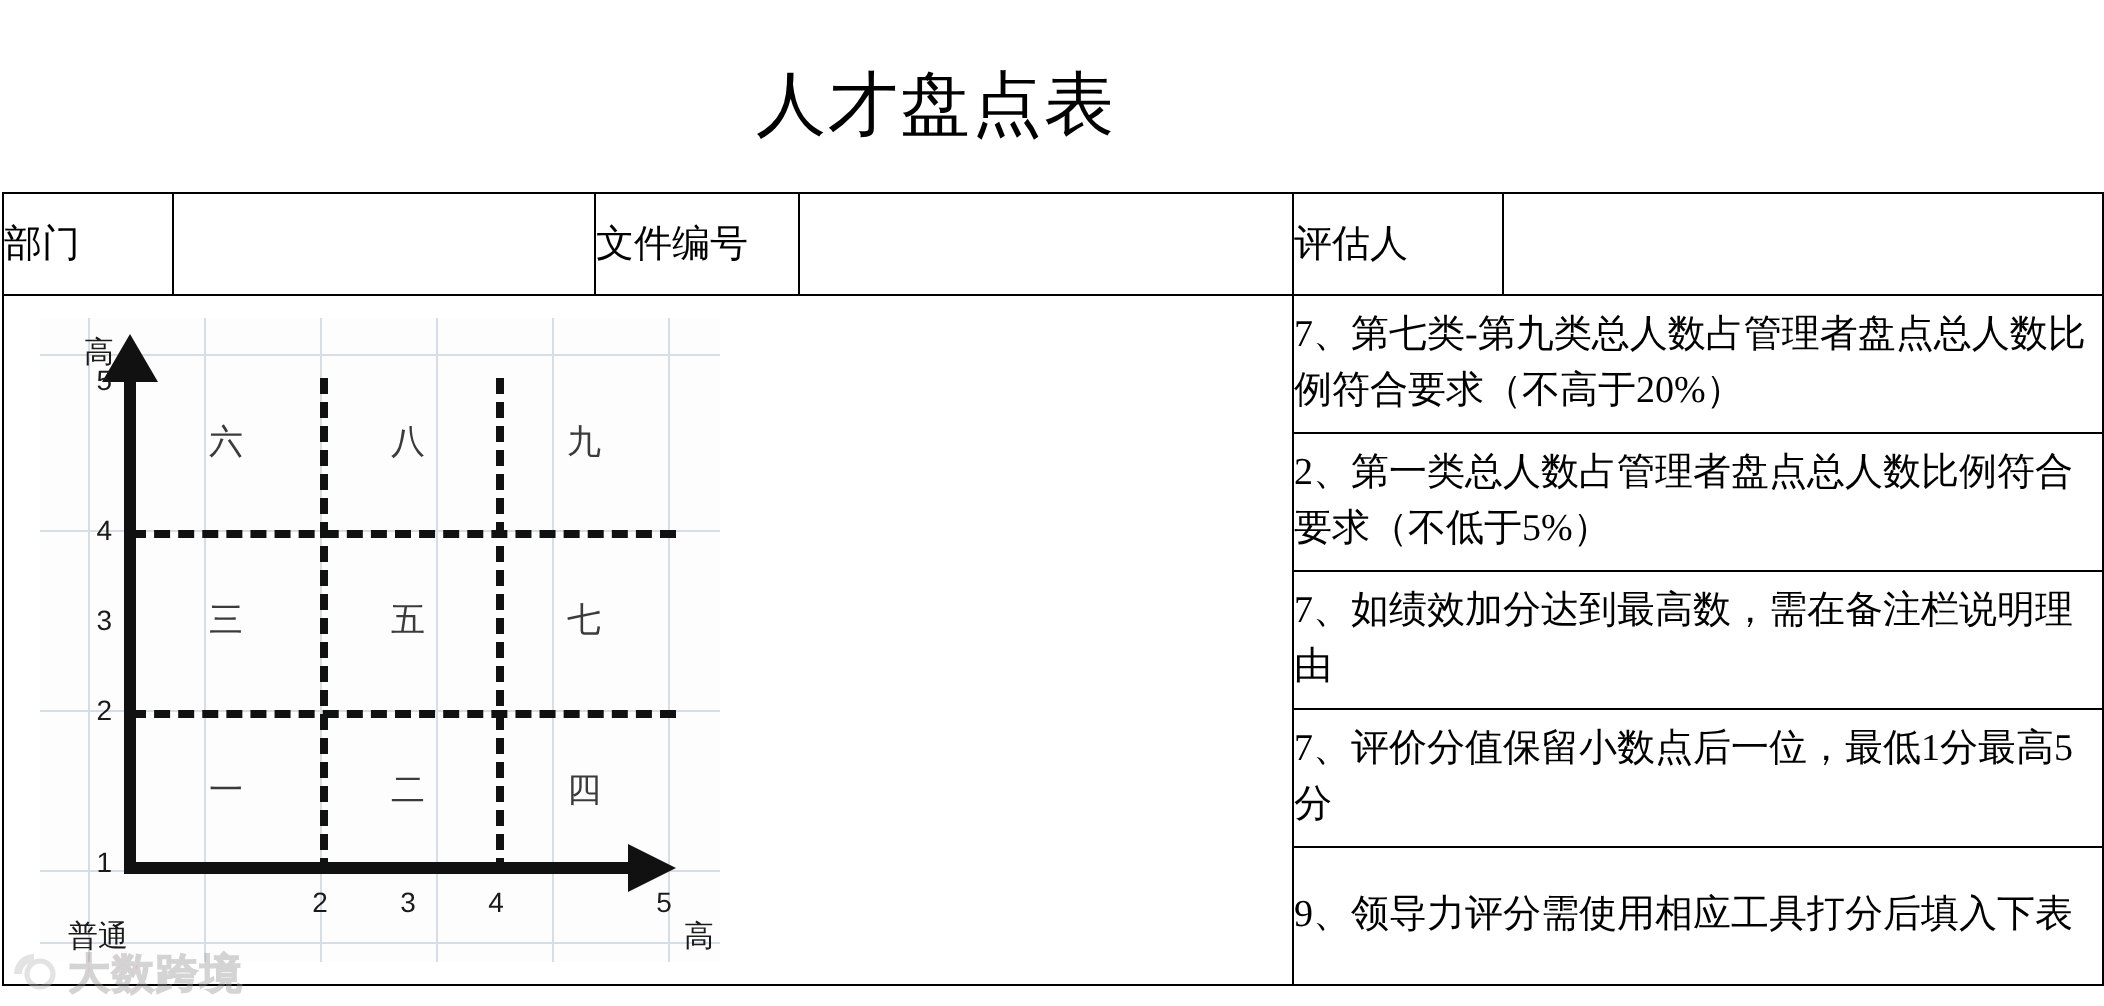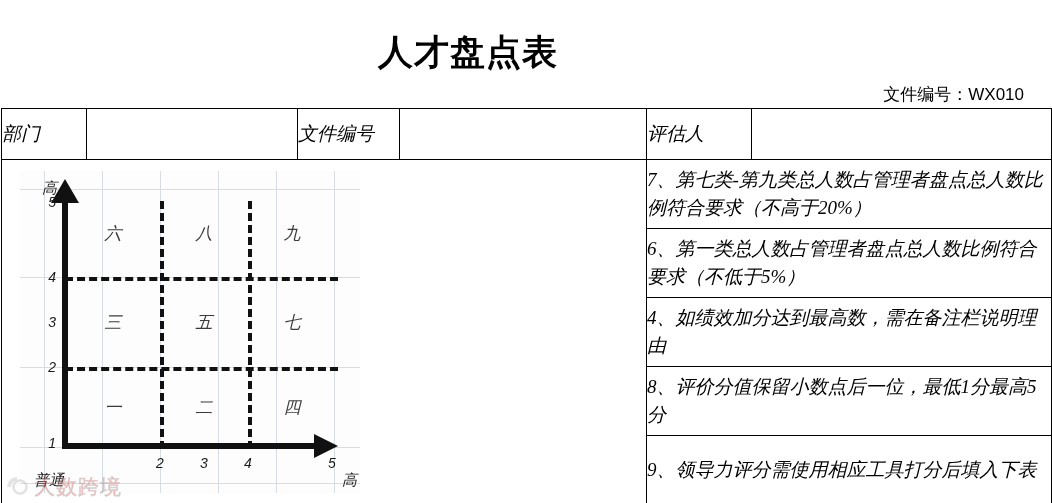--- a/index.html
+++ b/index.html
@@ -21,43 +21,42 @@
     position: absolute;
     left: 0; top: 0;
     width: 1052px; height: 108px;
   }
   .doc-title {
     position: absolute;
     left: 0; top: 31px;
     width: 936px;
     text-align: center;
     font-family: "Liberation Serif", "DejaVu Serif", serif;
-    font-weight: bold;
+    font-weight: normal;
     font-size: 35px;
     line-height: 44px;
     letter-spacing: 1px;
     color: #000;
   }
   .doc-number {
     position: absolute;
     right: 28px; top: 84px;
     font-family: "Liberation Sans", "DejaVu Sans", sans-serif;
     font-size: 17px;
     line-height: 22px;
     color: #000;
     white-space: nowrap;
   }
 
   
   .sheet {
     position: absolute;
-    left: 0; top: 108px;
+    left: 0; top: 96px;
     width: 1052px;
     height: 394px;
-    font-style: italic;
   }
   table.grid {
     border-collapse: collapse;
     table-layout: fixed;
     width: 1050px;
     margin: 0 1px;
   }
   table.grid td {
     border: 1px solid #000000;
     padding: 0;
@@ -206,33 +205,32 @@
     gap: 4px;
     opacity: 0.42;
     pointer-events: none;
   }
   .wm-logo {
     width: 26px; height: 26px;
     position: relative;
   }
   .wm-text {
     font-family: "Liberation Sans", "DejaVu Sans", sans-serif;
-    font-weight: normal;
+    font-weight: bold;
     font-size: 21px;
     letter-spacing: 1px;
     color: #ef4444;
     -webkit-text-stroke: 0.6px #9a9a9a;
   }
 </style>
 </head>
 <body>
 
 <div class="title-area">
   <div class="doc-title">人才盘点表</div>
-  <div class="doc-number">文件编号：WX010</div>
 </div>
 
 <div class="sheet">
   <table class="grid">
     <colgroup>
       <col style="width:85px">
       <col style="width:211px">
       <col style="width:102px">
       <col style="width:247px">
       <col style="width:105px">
@@ -303,27 +301,27 @@
             <div class="axis-word" style="left:22px; top:8px">高</div>
             <div class="axis-word" style="left:14px; top:300px">普通</div>
             <div class="axis-word" style="left:322px; top:300px">高</div>
           </div>
         </div>
       </td>
       <td class="rule-cell" colspan="2">7、第七类-第九类总人数占管理者盘点总人数比例符合要求（不高于20%）</td>
     </tr>
 
     <tr>
-      <td class="rule-cell" colspan="2">6、第一类总人数占管理者盘点总人数比例符合要求（不低于5%）</td>
-    </tr>
-    <tr>
-      <td class="rule-cell" colspan="2">4、如绩效加分达到最高数，需在备注栏说明理由</td>
-    </tr>
-    <tr>
-      <td class="rule-cell" colspan="2">8、评价分值保留小数点后一位，最低1分最高5分</td>
+      <td class="rule-cell" colspan="2">2、第一类总人数占管理者盘点总人数比例符合要求（不低于5%）</td>
+    </tr>
+    <tr>
+      <td class="rule-cell" colspan="2">7、如绩效加分达到最高数，需在备注栏说明理由</td>
+    </tr>
+    <tr>
+      <td class="rule-cell" colspan="2">7、评价分值保留小数点后一位，最低1分最高5分</td>
     </tr>
     <tr>
       <td class="rule-cell" colspan="2">9、领导力评分需使用相应工具打分后填入下表</td>
     </tr>
   </tbody>
     </table>
 </div>
 
 <div class="watermark">
   <span class="wm-logo">

